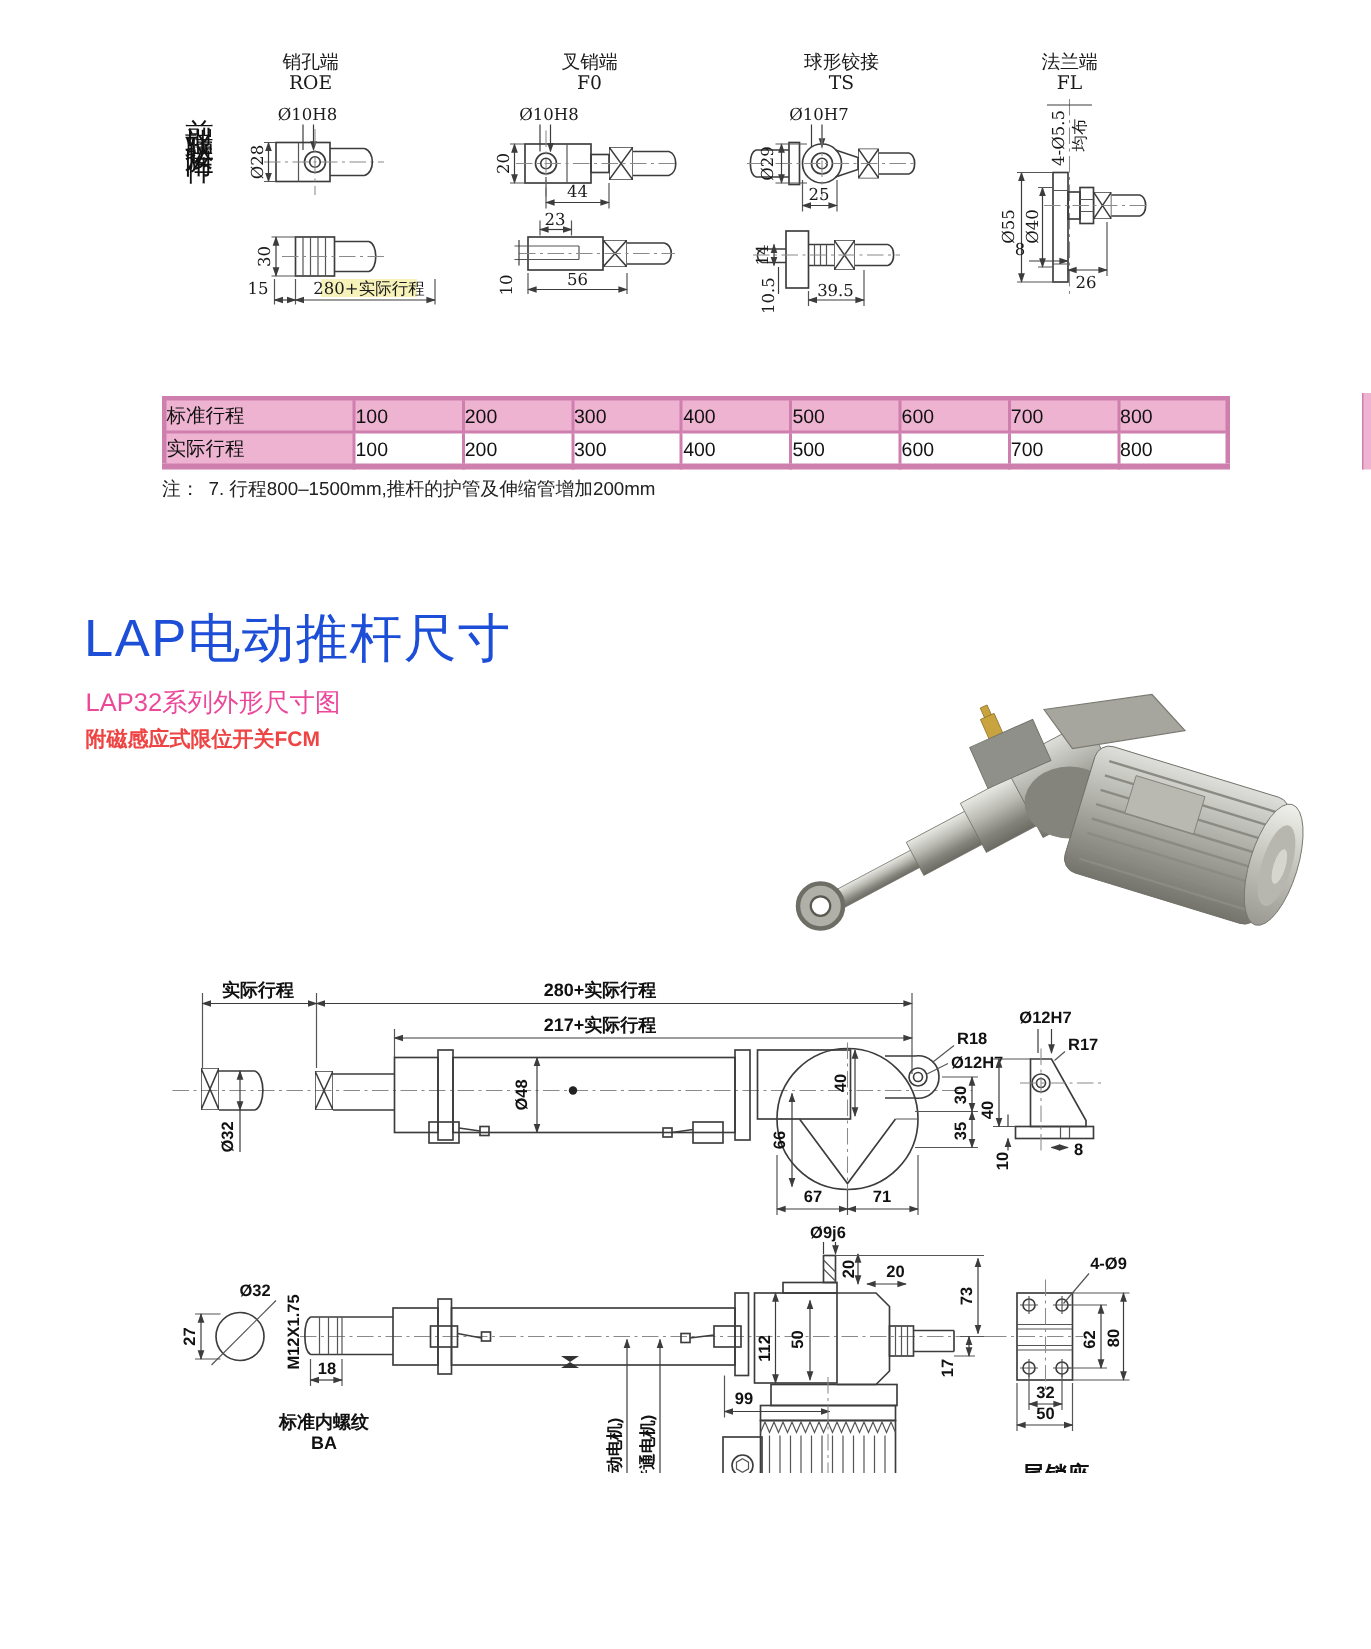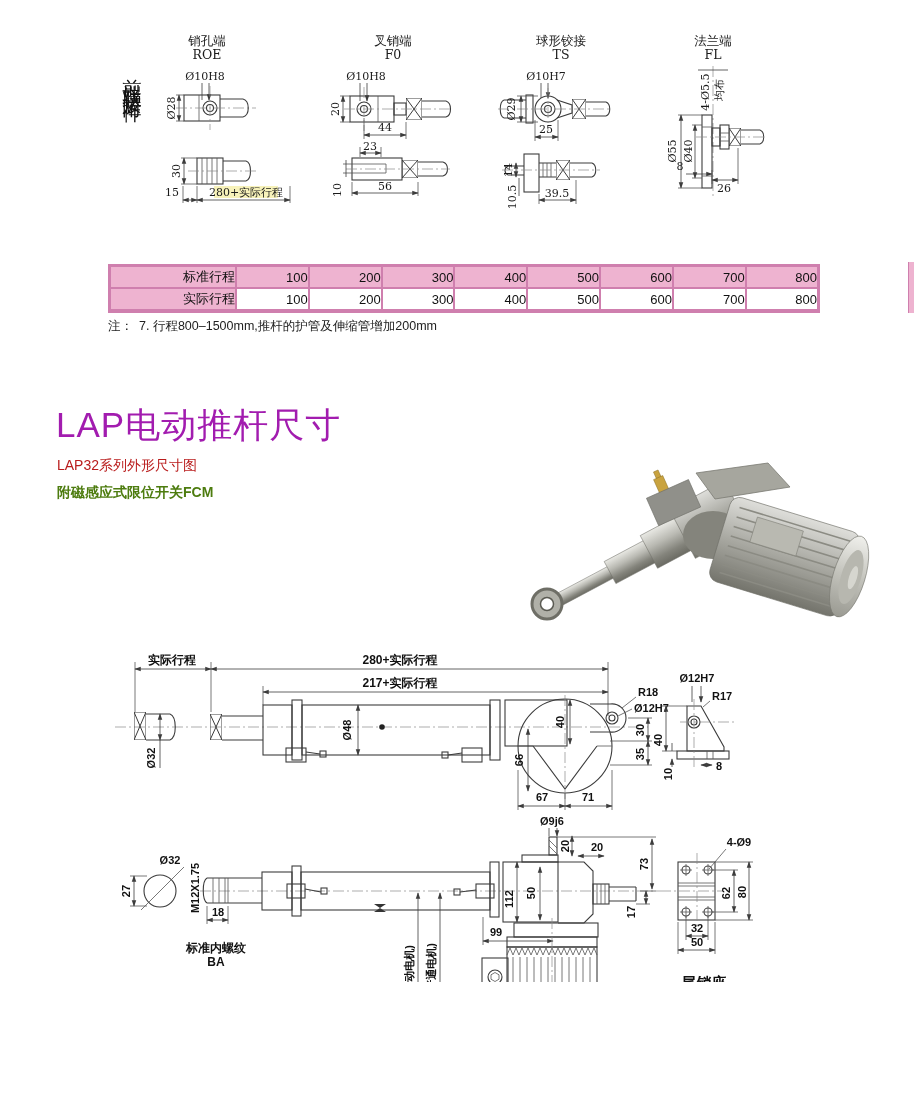--- a/index.html
+++ b/index.html
@@ -17,30 +17,30 @@
   text.t2{font:bold 11px "Liberation Sans",sans-serif;fill:#111;}
   text.t2c{font:bold 12px "Liberation Sans",sans-serif;fill:#111;}
   text.t3{font:bold 15px "Liberation Sans",sans-serif;fill:#111;}
   text.mid{text-anchor:middle;}
   
   .side-label{left:120px;top:64px;writing-mode:vertical-rl;text-orientation:upright;
      font-family:"DejaVu Serif",serif;font-size:19px;letter-spacing:5px;color:#111;}
   
   table.stroke{position:absolute;left:108px;top:264px;width:712px;border-collapse:collapse;
      table-layout:fixed;font-size:13px;color:#111;border:3px solid #cf7fae;border-bottom:4px solid #cf7fae;}
-  table.stroke td{border:2px solid #cf7fae;height:20px;text-align:right;padding:0;background:#fff;}
+  table.stroke td{border:2px solid #cf7fae;height:20px;text-align:left;padding:0;background:#fff;}
   table.stroke td.lab{background:#eeb3d0;}
   table.stroke tr.hd td{background:#eeb3d0;}
   table.stroke td.c0{width:124px;}
   
   .notes{left:108px;top:317px;font-size:12.5px;color:#222;line-height:19px;display:flex;gap:6px;}
   
-  .title{left:56px;top:402px;font-size:35px;color:#a21caf;letter-spacing:1px;}
-  .subtitle{left:57px;top:457px;font-size:14px;color:#b91c1c;}
-  .subnote{left:57px;top:484px;font-size:14px;font-weight:bold;color:#4d7c0f;}
+  .title{left:56px;top:402px;font-size:35px;color:#1d4ed8;letter-spacing:1px;}
+  .subtitle{left:57px;top:457px;font-size:17px;color:#ec4899;}
+  .subnote{left:57px;top:484px;font-size:14px;font-weight:bold;color:#ef4444;}
   .edge-strip{left:908px;top:262px;width:6px;height:51px;background:#eeb3d0;border-left:1px solid #cf7fae;}
 </style>
 </head>
 <body>
 
 <div class="page">
 
   <svg width="0" height="0" style="position:absolute">
     <defs>
       <marker id="arw" viewBox="0 0 10 10" refX="9" refY="5" markerWidth="8" markerHeight="8" orient="auto-start-reverse">

